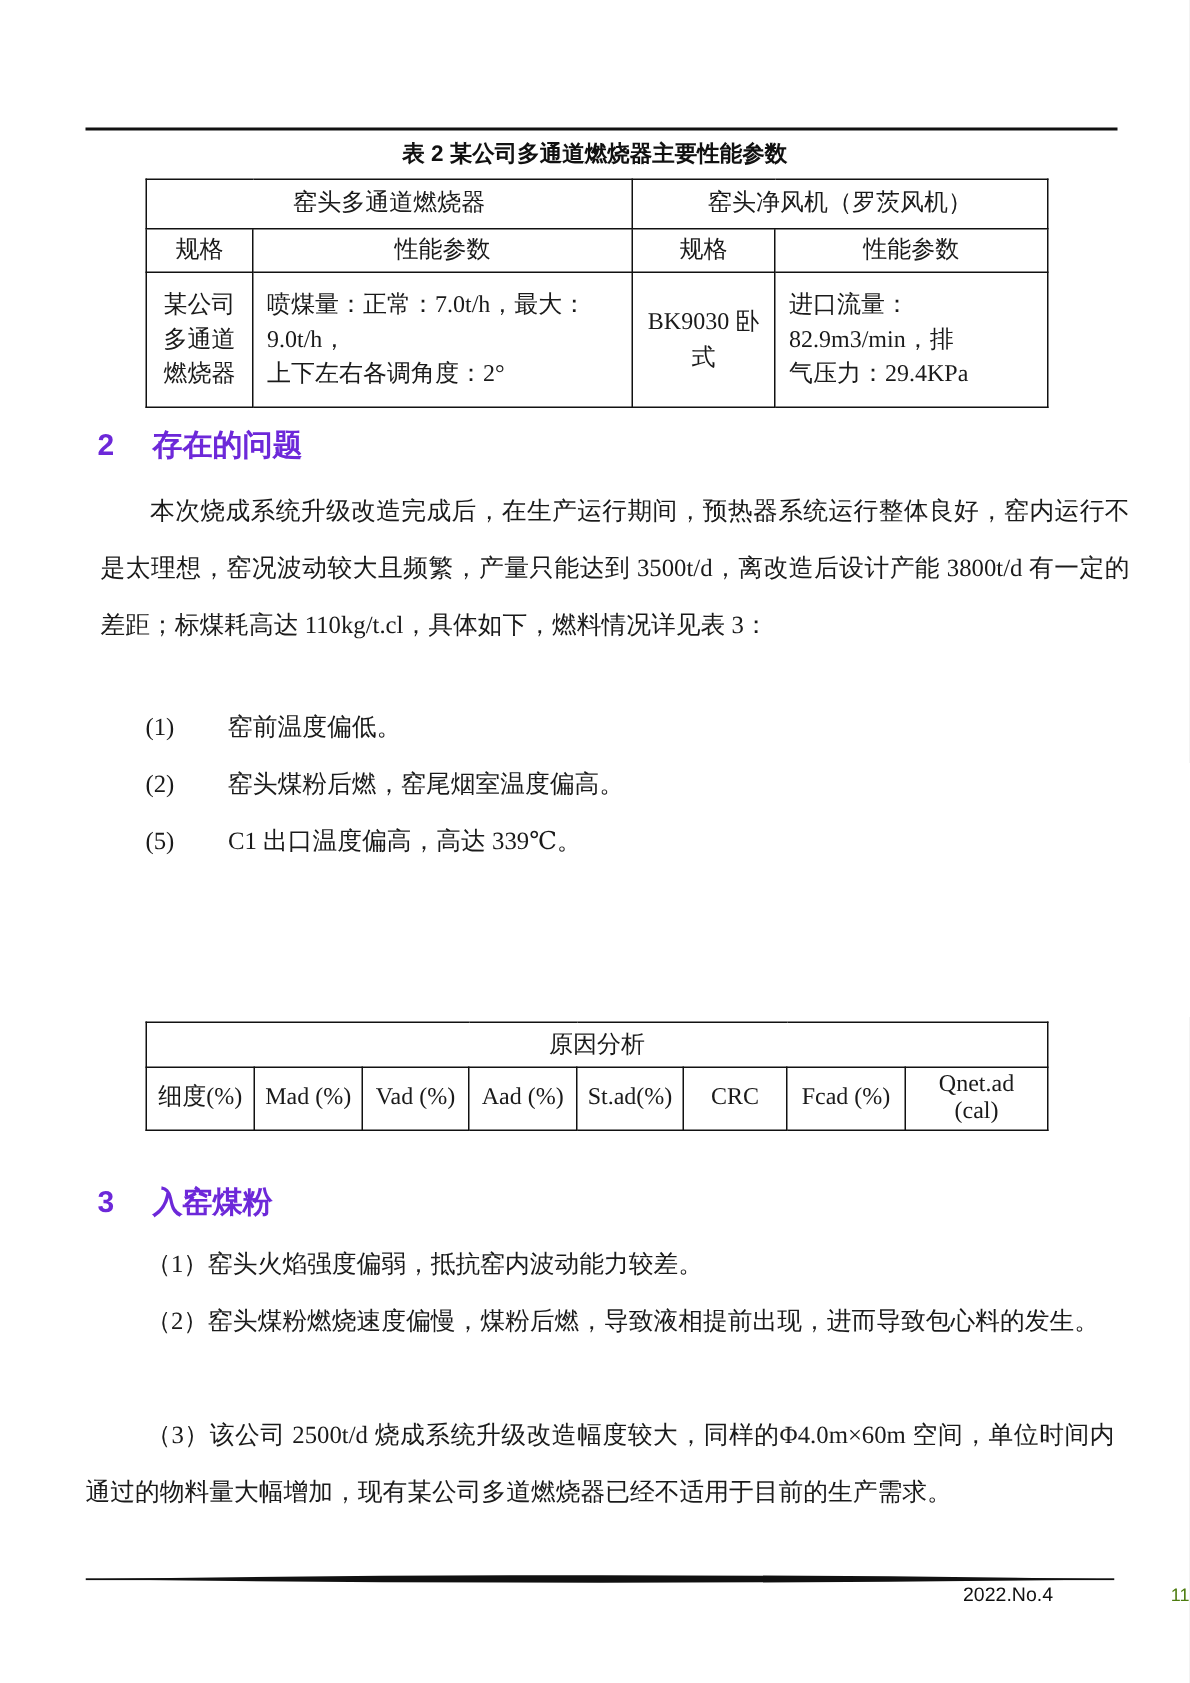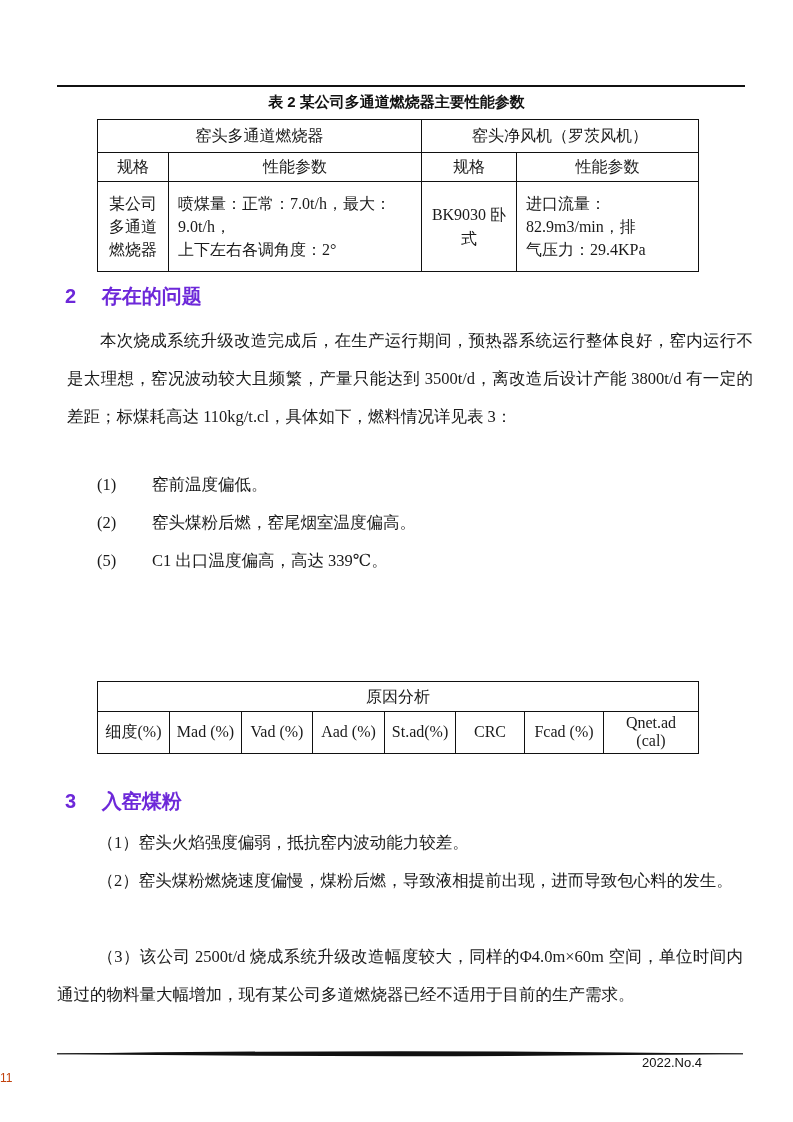--- a/index.html
+++ b/index.html
@@ -100,23 +100,23 @@
 
   
   .num-list { top: 466px; left: 57px; width: 686px; font-size: 16.5px; }
   .num-list .li { height: 38px; line-height: 38px; padding-left: 40px; white-space: nowrap; }
   .num-list .li-label { display: inline-block; width: 55px; }
 
   
   .footer-rule-wrap { top: 1046px; left: 57px; width: 686px; height: 12px; }
   .footer-page {
     top: 1056px; left: 0; width: 100%;
-    text-align: left;
-    font-family: "Liberation Sans", "DejaVu Sans", sans-serif;
-    font-size: 12px; color: #c2410c; margin-top: 15px;
+    text-align: right;
+    font-family: "Liberation Sans", "DejaVu Sans", sans-serif;
+    font-size: 12px; color: #4d7c0f;
   }
   .footer-issue {
     top: 1055px; right: 91px;
     font-family: "Liberation Sans", "DejaVu Sans", sans-serif;
     font-size: 13px; color: #111;
   }
 </style>
 </head>
 <body>
 

